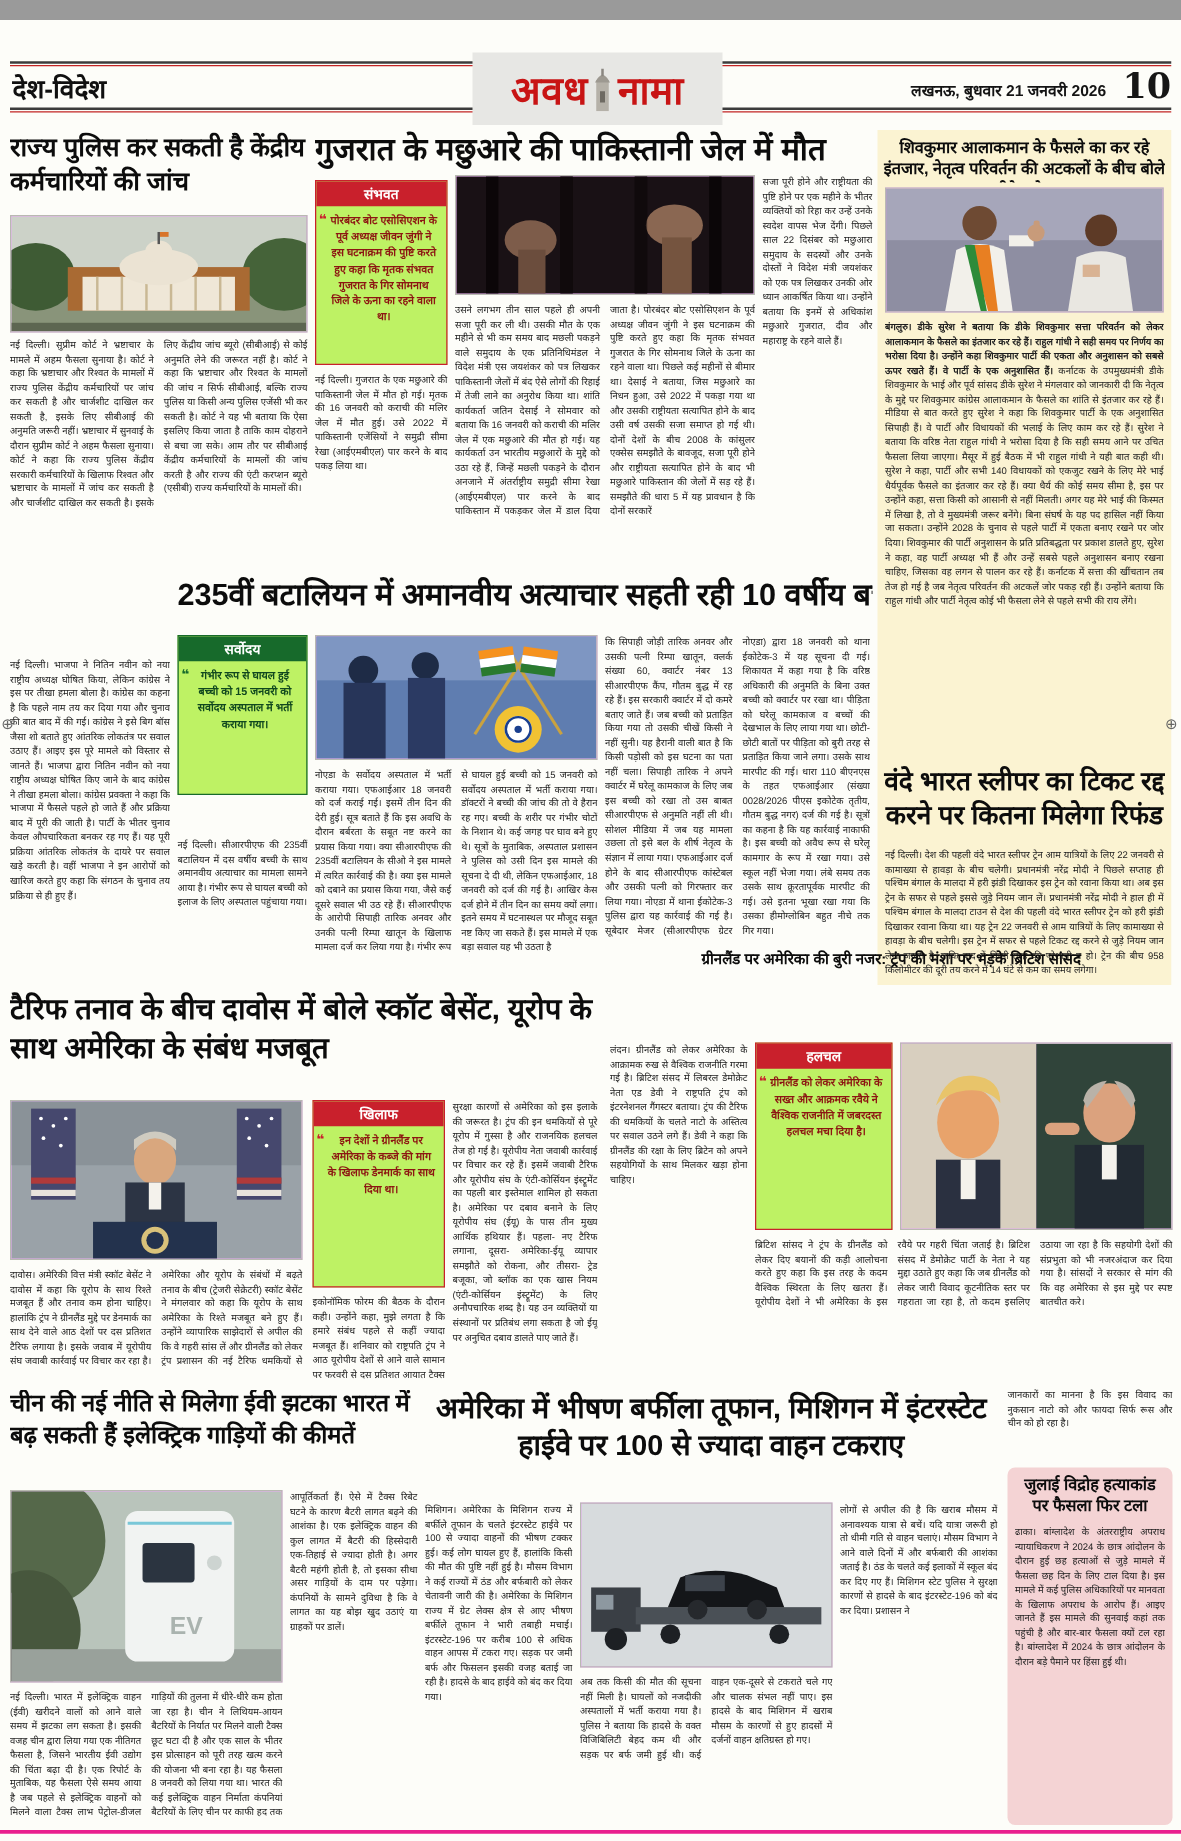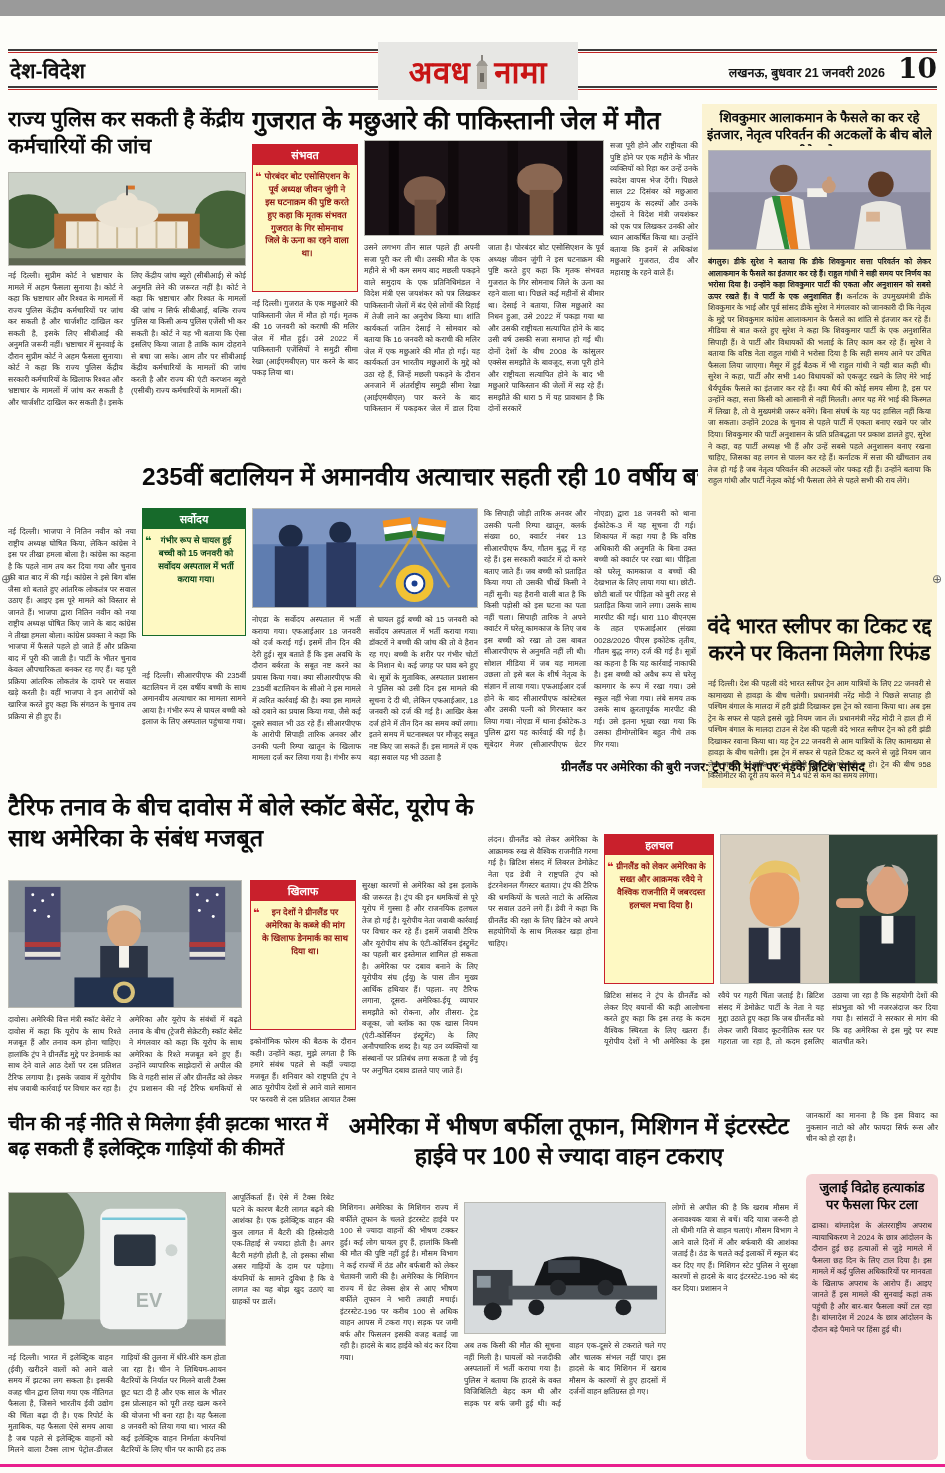--- a/index.html
+++ b/index.html
@@ -17,21 +17,21 @@
   .pageno{position:absolute;font-size:28px;font-weight:bold;font-family:"DejaVu Serif","Liberation Serif",serif}
   
   .hl{font-weight:bold;color:#0c0c0c;line-height:1.3;overflow:hidden}
   .ctr{text-align:center}
   
   .bt{font-size:7.6px;line-height:1.52;text-align:justify;color:#1e1e1e;overflow:hidden}
   .bt b{font-weight:bold}
   .c2{column-count:2;column-gap:8px}
   .c3{column-count:3;column-gap:8px}
   
-  .kicker{position:absolute;background:#fef9c3;display:flex;flex-direction:column;overflow:hidden}
+  .kicker{position:absolute;background:#bef264;display:flex;flex-direction:column;overflow:hidden}
   .kicker.red{border:1.5px solid #c9202c}
   .kicker.green{border:1.5px solid #176a2b}
   .k-head{font-size:11px;font-weight:bold;color:#fff;text-align:center;padding:2px 0 3px}
   .kicker.red .k-head{background:#c9202c}
   .kicker.green .k-head{background:#176a2b}
   .k-quote{position:relative;flex:1;font-size:8.6px;font-weight:bold;line-height:1.5;text-align:center;padding:5px 6px 4px 10px;overflow:hidden}
   .kicker.red .k-quote{color:#8c1612}
   .kicker.green .k-quote{color:#10481e}
   .k-mark{position:absolute;left:2px;top:3px;font-size:11px}
   .kicker.red .k-mark{color:#c9202c}

